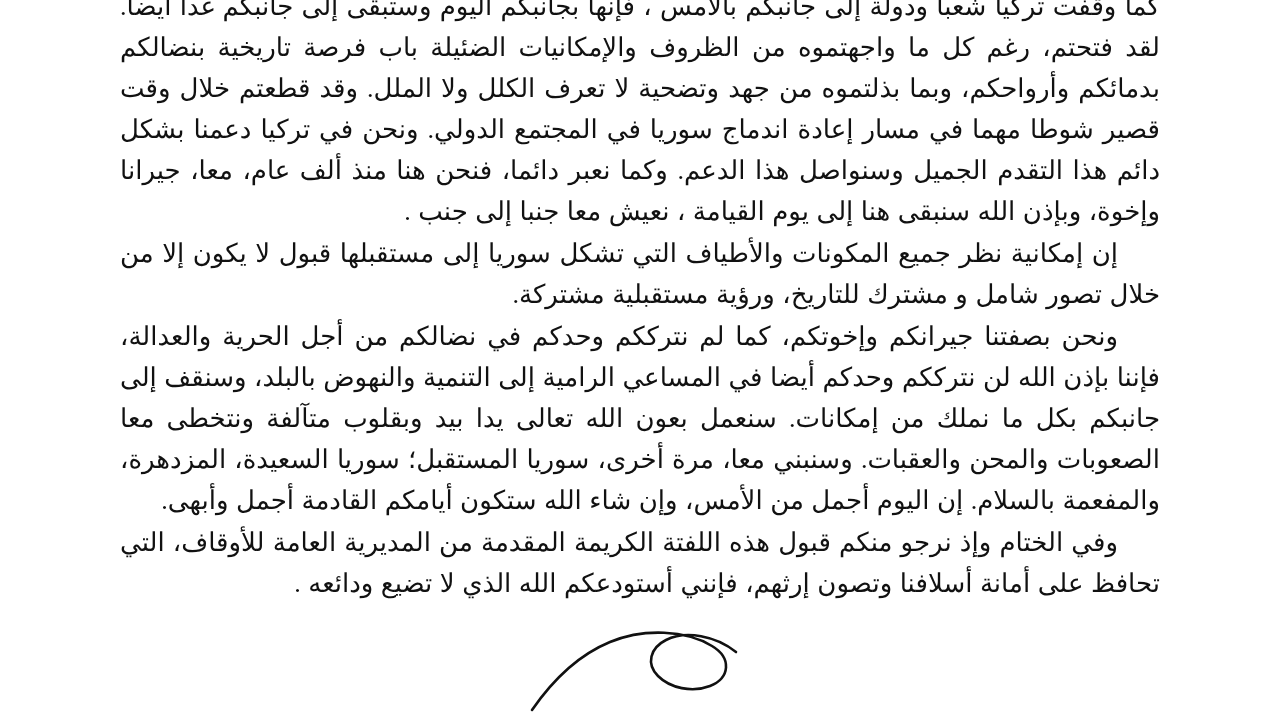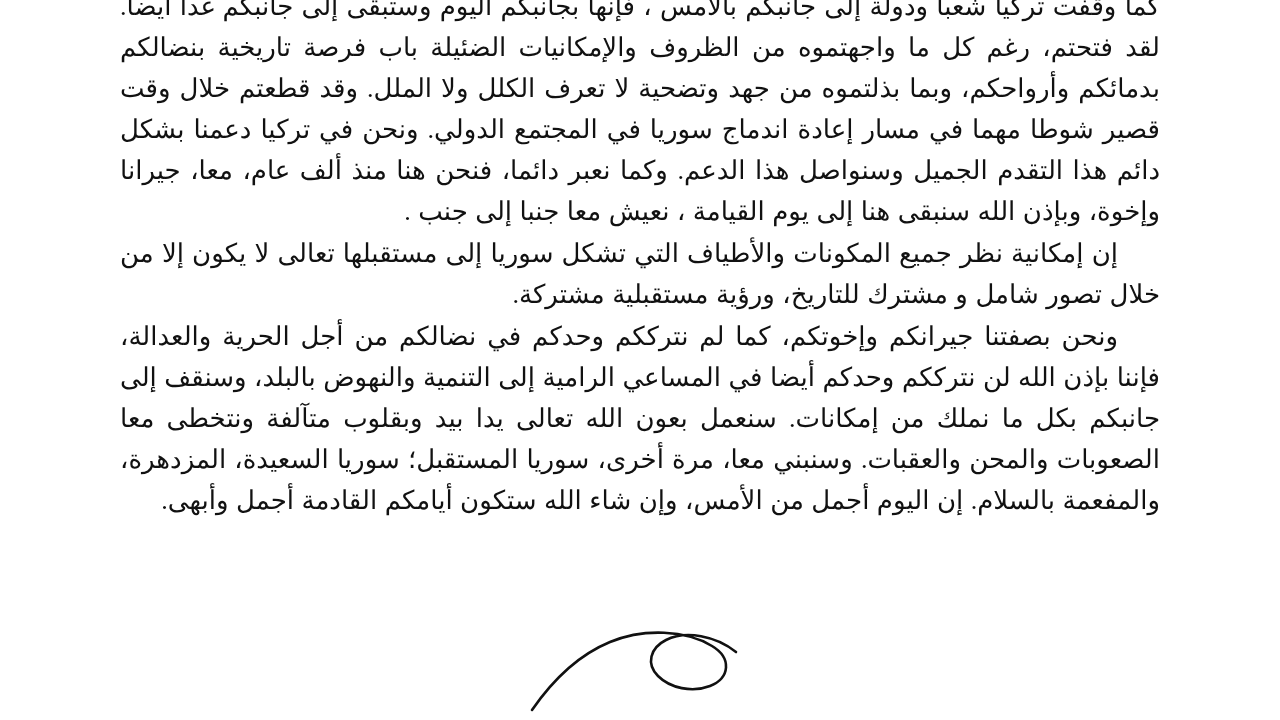--- a/index.html
+++ b/index.html
@@ -57,22 +57,23 @@
     bottom: -6px;
   }
 </style>
 </head>
 <body>
 
 <div class="page">
 
   <div class="doc-body">
     <p class="para clipped-top">كما وقفت تركيا شعبا ودولة إلى جانبكم بالأمس ، فإنها بجانبكم اليوم وستبقى إلى جانبكم غدا أيضا. لقد فتحتم، رغم كل ما واجهتموه من الظروف والإمكانيات الضئيلة باب فرصة تاريخية بنضالكم بدمائكم وأرواحكم، وبما بذلتموه من جهد وتضحية لا تعرف الكلل ولا الملل. وقد قطعتم خلال وقت قصير شوطا مهما في مسار إعادة اندماج سوريا في المجتمع الدولي. ونحن في تركيا دعمنا بشكل دائم هذا التقدم الجميل وسنواصل هذا الدعم. وكما نعبر دائما، فنحن هنا منذ ألف عام، معا، جيرانا وإخوة، وبإذن الله سنبقى هنا إلى يوم القيامة ، نعيش معا جنبا إلى جنب .</p>
-    <p class="para indent">إن إمكانية نظر جميع المكونات والأطياف التي تشكل سوريا إلى مستقبلها تعالى لا يكون إلا من خلال تصور شامل و مشترك للتاريخ، ورؤية مستقبلية مشتركة.</p>
+    <p class="para indent">إن إمكانية نظر جميع المكونات والأطياف التي تشكل سوريا إلى مستقبلها قبول لا يكون إلا من خلال تصور شامل و مشترك للتاريخ، ورؤية مستقبلية مشتركة.</p>
     <p class="para indent">ونحن بصفتنا جيرانكم وإخوتكم، كما لم نترككم وحدكم في نضالكم من أجل الحرية والعدالة، فإننا بإذن الله لن نترككم وحدكم أيضا في المساعي الرامية إلى التنمية والنهوض بالبلد، وسنقف إلى جانبكم بكل ما نملك من إمكانات. سنعمل بعون الله تعالى يدا بيد وبقلوب متآلفة ونتخطى معا الصعوبات والمحن والعقبات. وسنبني معا، مرة أخرى، سوريا المستقبل؛ سوريا السعيدة، المزدهرة، والمفعمة بالسلام. إن اليوم أجمل من الأمس، وإن شاء الله ستكون أيامكم القادمة أجمل وأبهى.</p>
+    <p class="para indent">وفي الختام وإذ نرجو منكم قبول هذه اللفتة الكريمة المقدمة من المديرية العامة للأوقاف، التي تحافظ على أمانة أسلافنا وتصون إرثهم، فإنني أستودعكم الله الذي لا تضيع ودائعه .</p>
   </div>
 
   <div class="signature-area">
     <svg class="signature-svg" width="320" height="120" viewBox="0 0 320 120">
       <path d="M52 118 C 70 92, 96 64, 130 50 C 164 36, 206 38, 232 54 C 252 66, 250 86, 230 94 C 212 101, 190 96, 178 84 C 166 72, 170 56, 186 48 C 206 38, 236 44, 256 60" fill="none" stroke="#111111" stroke-width="2.6" stroke-linecap="round" stroke-linejoin="round"></path>
     </svg>
   </div>
 
 </div>
 

